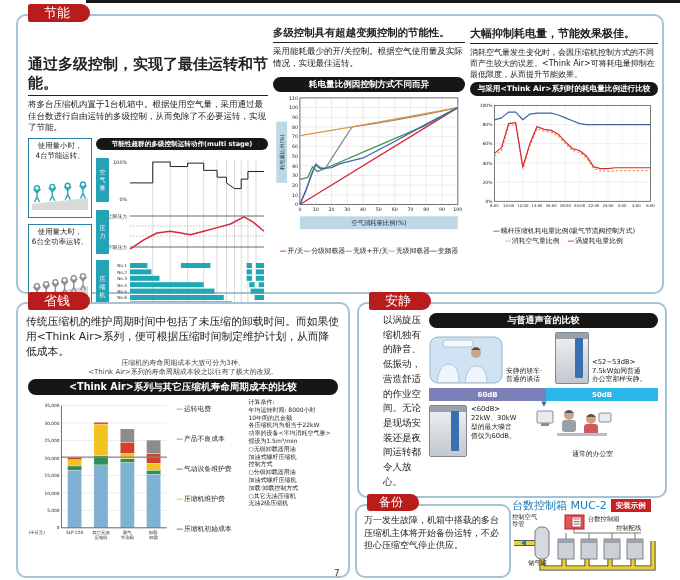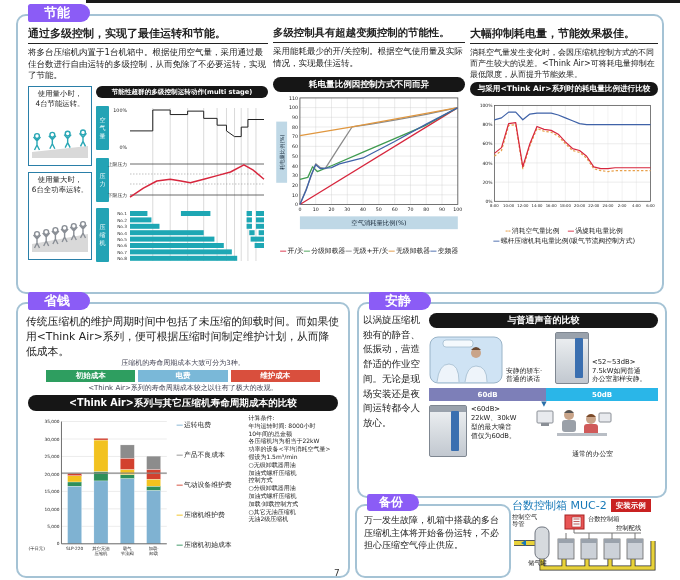--- a/index.html
+++ b/index.html
@@ -1,20 +1,20 @@
 <!DOCTYPE html>
 <html><head>
 <meta charset="utf-8">
 <style>
   html,body{margin:0;padding:0;}
   body{width:680px;height:580px;position:relative;background:#fff;
        font-family:"DejaVu Sans",sans-serif;color:#222;overflow:hidden;}
   .topline{position:absolute;top:0;left:86px;right:0;height:3px;background:#1a1a1a;}
   .secbox{position:absolute;border:2px solid #a5c3d5;border-radius:10px;background:#fff;}
-  .secpill{position:absolute;top:-12px;left:10px;background:#8b5cf6;color:#fff;font-weight:bold;
+  .secpill{position:absolute;top:-12px;left:10px;background:#b91c1c;color:#fff;font-weight:normal;
            font-size:13px;padding:2px 20px 3px 16px;border-radius:4px 14px 14px 4px;line-height:1;}
   .blackpill{background:#161616;color:#fff;font-weight:bold;text-align:center;
              border-radius:999px;padding:2px 6px;line-height:1.25;}
   .colhead{font-weight:bold;border-bottom:1.5px solid #222;padding-bottom:2px;margin-bottom:3px;}
   .body-sm{font-size:8.5px;line-height:1.38;}
   .pre{white-space:pre-line;}
   .note-box{border:1.5px solid #2a7fa8;padding:2px;font-size:7.4px;line-height:1.3;
             text-align:center;background:#fff;margin-bottom:6px;}
   .legend-row{display:flex;font-size:6.8px;justify-content:center;flex-wrap:wrap;}
   .lg-marker{font-weight:bold;margin-right:1px;}
@@ -37,21 +37,21 @@
 </head>
 <body>
 
 <div class="topline"></div>
 
 <div class="secbox" id="energy-box" style="left:16px;top:14px;width:644px;height:276px;">
   <div class="secpill">节能</div>
   <div style="display:flex;gap:5px;padding:10px 8px 4px 10px;">
 
     <div style="width:242px;">
-      <div class="colhead" style="font-size:11px;">通过多级控制，实现了最佳运转和节能。</div>
+      <div class="colhead" style="font-size:15px;margin-top:29px;">通过多级控制，实现了最佳运转和节能。</div>
       <div class="body-sm">将多台压缩机内置于1台机箱中。根据使用空气量，采用通过最佳台数进行自由运转的多级控制，从而免除了不必要运转，实现了节能。</div>
       <div style="display:flex;gap:4px;margin-top:4px;">
         <div style="width:64px;">
           <div class="note-box">
             <div class="pre">使用量小时，
 4台节能运转。</div>
             <svg width="56" height="52" viewBox="0 0 56 52">
               <polygon points="0,50 56,50 56,38 0,44" fill="#d9d9d9"></polygon>
               <g id="fig-small">
                   <g stroke="#2aa7b5" fill="none" stroke-width="1.4">
@@ -284,37 +284,32 @@
           <line x1="174.9090909090909" y1="112" x2="174.9090909090909" y2="10" stroke="#ddd" stroke-width="0.4"></line>
           <text x="174.9090909090909" y="118" text-anchor="middle" font-size="4.1" fill="#222">4:00</text>
           <line x1="190" y1="112" x2="190" y2="10" stroke="#ddd" stroke-width="0.4"></line>
           <text x="190" y="118" text-anchor="middle" font-size="4.1" fill="#222">6:00</text>
           <rect x="24" y="10" width="166" height="102" fill="none" stroke="#555" stroke-width="0.8"></rect>
           <polyline points="24,64.06 31.545454545454547,57.94 39.09090909090909,31.42 46.63636363636363,30.39999999999999 54.18181818181819,77.32 61.72727272727273,52.84 69.27272727272727,34.480000000000004 76.81818181818181,37.540000000000006 84.36363636363637,38.56 91.9090909090909,42.64 99.45454545454545,50.800000000000004 107,57.94 114.54545454545453,59.98 122.0909090909091,66.1 129.63636363636363,77.32 137.1818181818182,79.36 144.72727272727275,80.38 152.27272727272728,79.36 159.8181818181818,79.36 167.36363636363637,79.36 174.9090909090909,79.36 182.45454545454547,79.36 190,79.36" fill="none" stroke="#e8a04a" stroke-width="1.3" stroke-linejoin="round" stroke-dasharray="2.5,2"></polyline>
           <polyline points="24,61 31.545454545454547,54.879999999999995 39.09090909090909,29.379999999999995 46.63636363636363,28.36 54.18181818181819,75.28 61.72727272727273,50.800000000000004 69.27272727272727,32.44 76.81818181818181,35.5 84.36363636363637,36.519999999999996 91.9090909090909,40.60000000000001 99.45454545454545,48.76 107,55.9 114.54545454545453,57.94 122.0909090909091,64.06 129.63636363636363,75.28 137.1818181818182,77.32 144.72727272727275,77.32 152.27272727272728,76.30000000000001 159.8181818181818,76.30000000000001 167.36363636363637,76.30000000000001 174.9090909090909,76.30000000000001 182.45454545454547,76.30000000000001 190,76.30000000000001" fill="none" stroke="#d7263d" stroke-width="1.3" stroke-linejoin="round"></polyline>
           <polyline points="24,25.299999999999997 31.545454545454547,23.260000000000005 39.09090909090909,17.14 46.63636363636363,17.14 54.18181818181819,25.299999999999997 61.72727272727273,19.179999999999993 69.27272727272727,18.159999999999997 76.81818181818181,18.159999999999997 84.36363636363637,18.159999999999997 91.9090909090909,20.200000000000003 99.45454545454545,23.260000000000005 107,26.320000000000007 114.54545454545453,29.379999999999995 122.0909090909091,30.39999999999999 129.63636363636363,30.39999999999999 137.1818181818182,30.39999999999999 144.72727272727275,30.39999999999999 152.27272727272728,30.39999999999999 159.8181818181818,30.39999999999999 167.36363636363637,30.39999999999999 174.9090909090909,30.39999999999999 182.45454545454547,30.39999999999999 190,30.39999999999999" fill="none" stroke="#3f62a8" stroke-width="1.3" stroke-linejoin="round"></polyline>
         </svg>
       <div id="daily-legend" style="font-size:6.8px;line-height:1.5;text-align:center;">
+          <div><span style="margin: 0px 4px;"><span class="lg-marker" style="color: rgb(63, 98, 168);">—</span>螺杆压缩机耗电量比例(吸气节流阀控制方式)</span></div>
           <div><span style="margin: 0px 4px;"><span class="lg-marker" style="color: rgb(232, 160, 74);">--</span>消耗空气量比例</span><span style="margin: 0px 4px;"><span class="lg-marker" style="color: rgb(215, 38, 61);">—</span>涡旋耗电量比例</span></div>
-          <div><span style="margin: 0px 4px;"><span class="lg-marker" style="color: rgb(63, 98, 168);">—</span>螺杆压缩机耗电量比例(吸气节流阀控制方式)</span></div>
         </div>
     </div>
   </div>
 </div>
 
 <div class="secbox" id="saving-box" style="left:16px;top:302px;width:330px;height:272px;">
   <div class="secpill">省钱</div>
   <div style="padding:10px 8px 4px 8px;">
     <div style="font-size:10.8px;line-height:1.4;">传统压缩机的维护周期时间中包括了未压缩的卸载时间。而如果使用&lt;Think Air&gt;系列，便可根据压缩时间制定维护计划，从而降低成本。</div>
     <div class="tiny-note">压缩机的寿命周期成本大致可分为3种。</div>
-    <div class="cost-tags" id="cost-tags">
-        <div class="cost-tag" style="background: rgb(46, 158, 96);">初始成本</div>
-        <div class="cost-tag" style="background: rgb(122, 184, 216);">电费</div>
-        <div class="cost-tag" style="background: rgb(217, 79, 61);">维护成本</div>
-      </div>
     <div class="tiny-note">&lt;Think Air&gt;系列的寿命周期成本较之以往有了极大的改观。</div>
     <div class="blackpill" style="font-size:9.6px;margin:3px 2px;">&lt;Think Air&gt;系列与其它压缩机寿命周期成本的比较</div>
     <div style="display:flex;gap:4px;">
       <svg id="cost-svg" width="150" height="158" viewBox="0 0 152 168">
           <line x1="36" y1="138" x2="148" y2="138" stroke="#ccc" stroke-width="0.4"></line>
           <text x="34" y="139.8" text-anchor="end" font-size="4.6" fill="#222">0</text>
           <line x1="36" y1="119.42857142857143" x2="148" y2="119.42857142857143" stroke="#ccc" stroke-width="0.4"></line>
           <text x="34" y="121.22857142857143" text-anchor="end" font-size="4.6" fill="#222">5,000</text>
           <line x1="36" y1="100.85714285714286" x2="148" y2="100.85714285714286" stroke="#ccc" stroke-width="0.4"></line>
           <text x="34" y="102.65714285714286" text-anchor="end" font-size="4.6" fill="#222">10,000</text>
@@ -376,21 +371,21 @@
 加载·卸载控制方式
 ○其它无油压缩机
 无油2级压缩机</div>
       </div>
     </div>
   </div>
 </div>
 
 <div class="secbox" id="quiet-box" style="left:357px;top:302px;width:306px;height:192px;">
   <div class="secpill">安静</div>
-  <div style="display:flex;gap:6px;padding:9px 7px 4px 4px;">
+  <div style="display:flex;gap:6px;padding:9px 7px 4px 24px;">
     <div style="width:64px;font-size:9.5px;line-height:1.55;">以涡旋压缩机独有的静音、低振动，营造舒适的作业空间。无论是现场安装还是夜间运转都令人放心。</div>
     <div style="flex:1;">
       <div class="blackpill" style="font-size:9px;">与普通声音的比较</div>
       <div style="display:flex;gap:3px;margin-top:4px;align-items:flex-end;">
         <svg width="74" height="48" viewBox="0 0 74 48">
           <rect x="1" y="1" width="72" height="46" rx="8" fill="#cfe3f4" stroke="#9ab4c8"></rect>
           <rect x="14" y="4" width="30" height="7" rx="3" fill="#f4f9fd" stroke="#9ab4c8" stroke-width="0.7"></rect>
           <circle cx="47" cy="17" r="5" fill="#c9a489"></circle>
           <path d="M42,14 q5,-6 10,0" fill="#6b4a33"></path>
           <path d="M8,46 q2,-18 12,-18 q10,0 10,18" fill="#eef4fa" stroke="#9ab4c8" stroke-width="0.7"></path>

